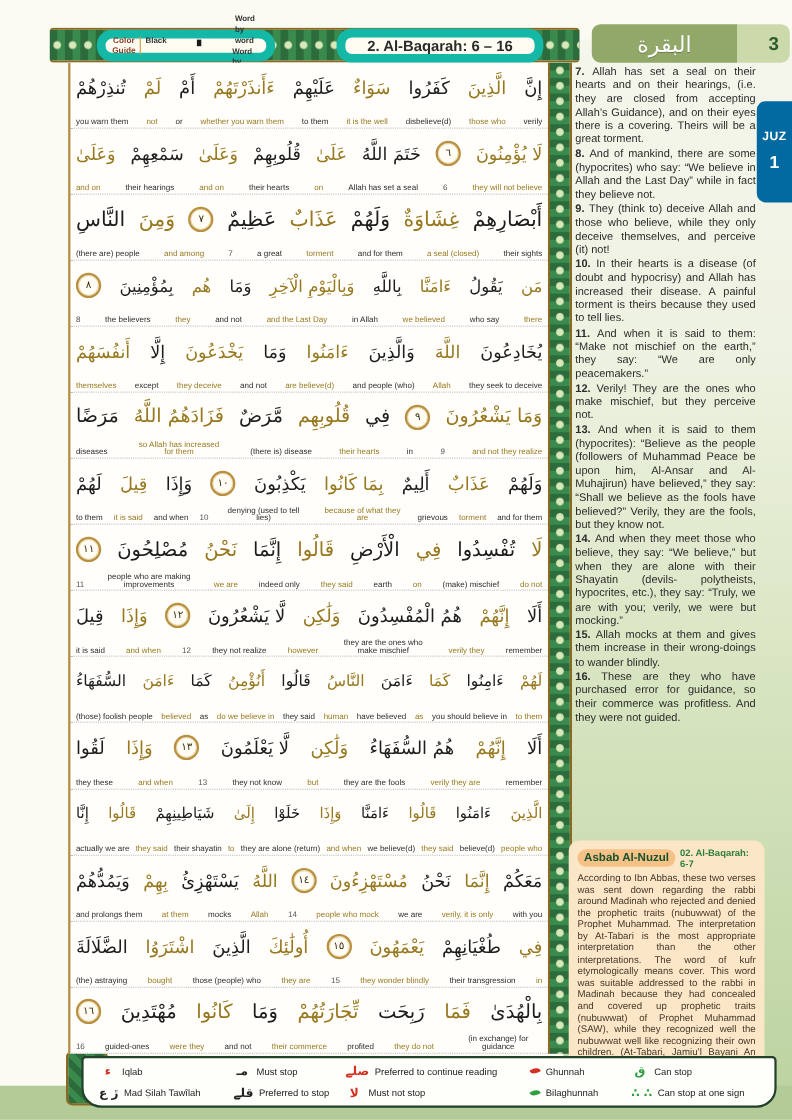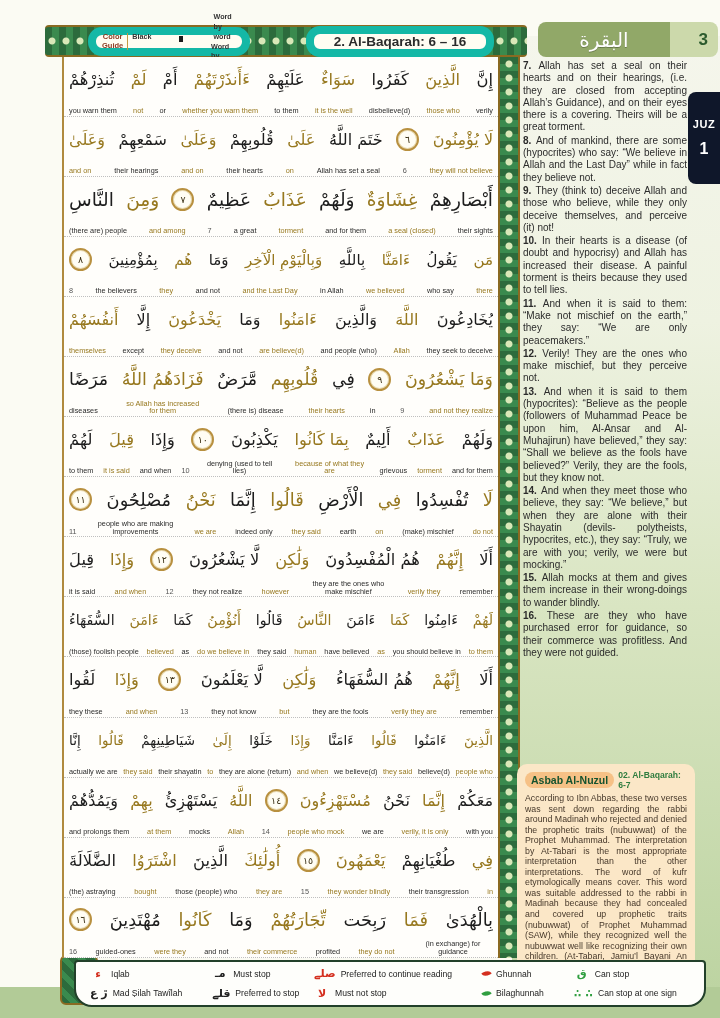--- a/index.html
+++ b/index.html
@@ -53,21 +53,21 @@
   .sq-black{background:#1a1a1a;}
   .sq-gold{background:#a87b1e;}
   .title-capsule{left:306px;top:26px;width:188px;height:31px;display:flex;align-items:center;justify-content:center;
     font-weight:bold;font-size:13.5px;color:#2b2b2b;}
   .surah-tab{position:absolute;left:538px;top:22px;width:132px;height:35px;background:#91a868;
     border-radius:8px 0 0 8px;display:flex;align-items:center;justify-content:center;
     color:#fff;font-size:20px;font-family:"DejaVu Sans",sans-serif;text-shadow:0 1px 0 rgba(0,0,0,.25);}
   .page-tab{position:absolute;left:670px;top:22px;width:48px;height:35px;background:#ccd9ab;
     border-radius:0 8px 8px 0;display:flex;align-items:center;justify-content:flex-end;padding-right:10px;
     box-sizing:border-box;color:#2c5b2e;font-weight:bold;font-size:17px;}
-  .juz-badge{position:absolute;left:688px;top:92px;width:32px;height:92px;background:#0f172a;
+  .juz-badge{position:absolute;left:688px;top:92px;width:32px;height:92px;background:#0369a1;
     border-radius:8px 0 0 8px;color:#fff;font-weight:bold;display:flex;flex-direction:column;
     align-items:center;justify-content:center;gap:10px;}
   .juz-badge .jz{font-size:11px;letter-spacing:.5px;}
   .juz-badge .jn{font-size:16px;}
   
   .quran-panel{position:absolute;left:62px;top:57px;width:436px;height:901px;background:#fffefb;
     border-left:2px solid #b08a3e;box-sizing:border-box;}
   .qrow{height:60.06px;box-sizing:border-box;padding:2px 5px 1px;border-bottom:1px dotted #bfbfbf;
     display:flex;flex-direction:column;justify-content:space-between;}
   .qarabic{direction:rtl;display:flex;justify-content:space-between;align-items:center;height:41px;

